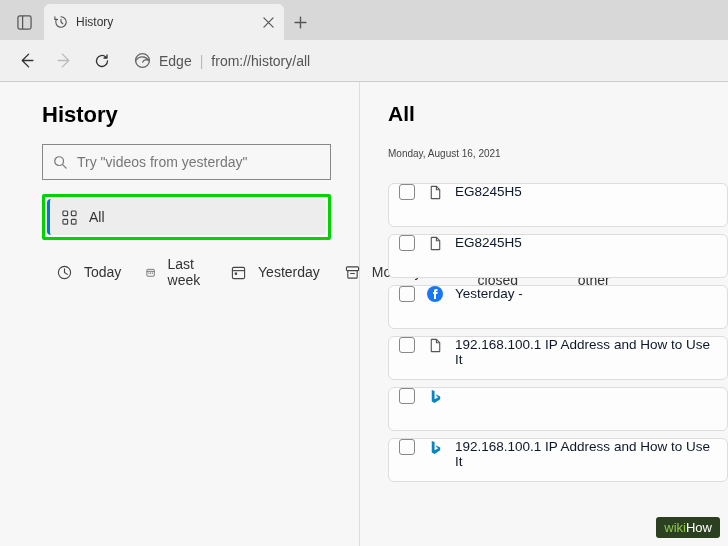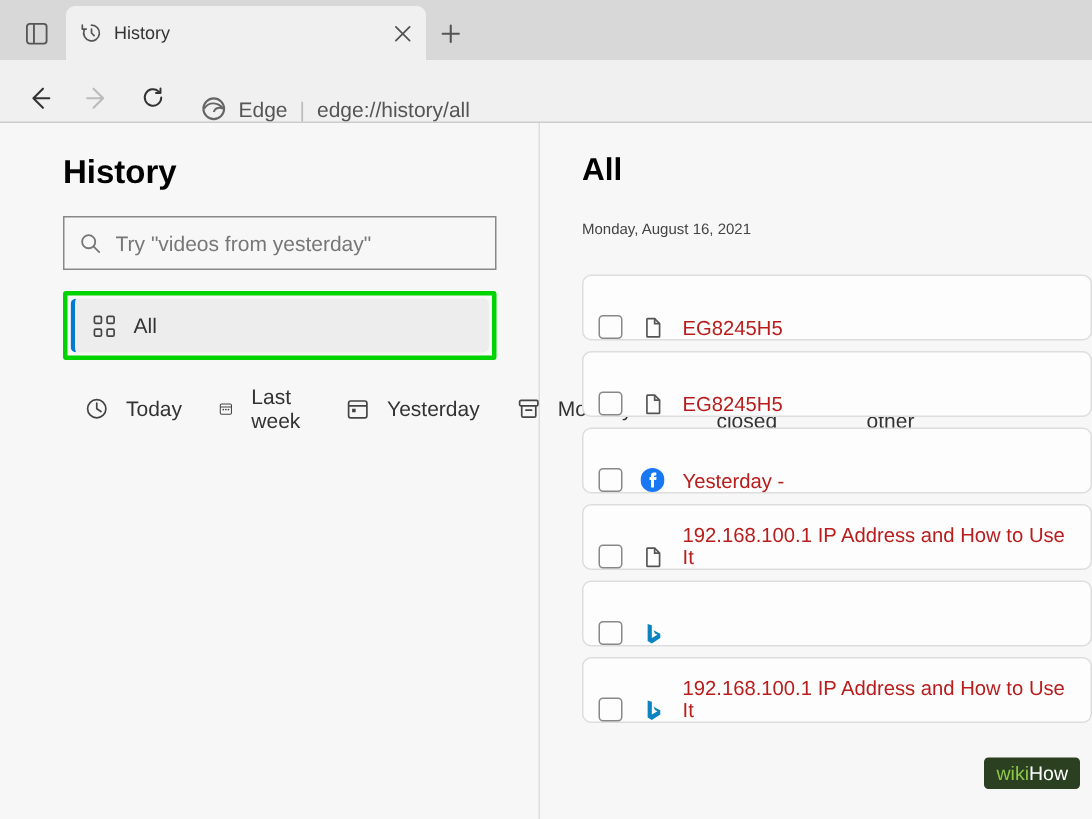--- a/index.html
+++ b/index.html
@@ -3,42 +3,42 @@
 <meta charset="utf-8">
 <style>
 *{box-sizing:border-box;margin:0;padding:0;font-family:"Segoe UI",Arial,sans-serif}
 body{width:728px;height:546px;background:#e8e8e8;overflow:hidden;position:relative}
 .titlebar{height:40px;background:#d8d8d8;display:flex;align-items:flex-end}
 .tab-well{display:flex;align-items:center;padding-left:8px}
 .tabpanel-btn{width:32px;height:32px;display:flex;align-items:center;justify-content:center;margin-right:4px}
 .tab{background:#f0f0f0;height:36px;width:240px;border-radius:6px 6px 0 0;display:flex;align-items:center;padding:0 10px;gap:8px;font-size:12px;color:#333}
 .tab .spacer{flex:1}
 .newtab{width:32px;height:36px;display:flex;align-items:center;justify-content:center}
-.toolbar{height:42px;background:#f0f0f0;display:flex;align-items:flex-end;padding:0 10px;gap:6px;border-bottom:1px solid #ccc}
+.toolbar{height:42px;background:#f0f0f0;display:flex;align-items:center;padding:0 10px;gap:6px;border-bottom:1px solid #ccc}
 .navbtn{width:32px;height:32px;display:flex;align-items:center;justify-content:center;color:#444}
 .navbtn.disabled{color:#bbb}
 .addr{display:flex;align-items:center;gap:8px;font-size:14px;color:#555;margin-left:10px}
 .addr .sep{color:#bbb}
 .content{display:flex;height:calc(546px - 82px);background:#f7f7f7}
 .sidebar{width:360px;padding:20px 28px 0 42px;border-right:1px solid #ddd}
 .sidebar h1{font-size:22px;font-weight:600;margin-bottom:16px}
 .search{border:1.5px solid #888;height:36px;display:flex;align-items:center;padding:0 10px;gap:10px;color:#777;font-size:14px;background:#f7f7f7}
 .navlist{margin-top:14px;display:flex;flex-direction:row;gap:2px}
 .navitem{height:36px;display:flex;align-items:center;padding:0 8px 0 12px;gap:12px;font-size:14px;color:#333;border-left:3px solid transparent;border-radius:4px}
 .navitem.active{background:#ededed;border-left:3px solid #0078d4}
 .highlight-box{border:3px solid #00d400;padding:2px;margin-top:14px;border-radius:2px}
 .highlight-box .navitem{margin:0}
 .divider{height:1px;background:#ddd;margin:10px 4px}
 .main{flex:1;padding:20px 0 0 28px;overflow:hidden}
 .main h2{font-size:21px;font-weight:600;margin-bottom:22px}
 .date{font-size:10px;color:#444;margin-bottom:24px}
-.row{height:44px;border:1px solid #ddd;border-radius:6px;background:#fdfdfd;display:flex;align-items:flex-end;padding:0 10px;gap:12px;font-size:13.5px;color:#b91c1c;margin-bottom:7px;width:100%}
+.row{height:44px;border:1px solid #ddd;border-radius:6px;background:#fdfdfd;display:flex;align-items:flex-start;padding:0 10px;gap:12px;font-size:13.5px;color:#0f172a;margin-bottom:7px;width:100%}
 .checkbox{width:16px;height:16px;border:1.5px solid #888;border-radius:3px;flex-shrink:0}
 .favicon{width:16px;height:16px;display:flex;align-items:center;justify-content:center;flex-shrink:0}
-.watermark{position:absolute;bottom:20px;right:8px;background:#2a4020;color:#fff;font-size:13px;padding:3px 8px;border-radius:3px;font-weight:500}
+.watermark{position:absolute;bottom:8px;right:8px;background:#2a4020;color:#fff;font-size:13px;padding:3px 8px;border-radius:3px;font-weight:500}
 .watermark .w{color:#8fc74a}
 svg{display:block}
 </style>
 </head>
 <body>
 
 <div class="titlebar">
   <div class="tab-well">
     <div class="tabpanel-btn">
       <svg width="15" height="15" viewBox="0 0 16 16">
@@ -80,21 +80,21 @@
         <path d="M13.5 8a5.5 5.5 0 1 1-1.8-4.1M13 2v3h-3" fill="none" stroke="#333" stroke-width="1.3" stroke-linecap="round" stroke-linejoin="round"></path>
       </svg>
   </div>
   <div class="addr">
     <svg width="17" height="17" viewBox="0 0 16 16">
         <circle cx="8" cy="8" r="6.5" fill="none" stroke="#666" stroke-width="1.3"></circle>
         <path d="M2 8c3-5 9-4 12 0-2-1-5-1-6 2" fill="none" stroke="#666" stroke-width="1.2"></path>
       </svg>
     <span>Edge</span>
     <span class="sep">|</span>
-    <span>edge://history/all</span>
+    <span>from://history/all</span>
   </div>
 </div>
 
 <div class="content">
   <div class="sidebar">
     <h1>History</h1>
     <div class="search">
       <svg width="14" height="14" viewBox="0 0 16 16">
           <circle cx="7" cy="7" r="5" fill="none" stroke="#777" stroke-width="1.4"></circle>
           <line x1="11" y1="11" x2="15" y2="15" stroke="#777" stroke-width="1.4" stroke-linecap="round"></line>

